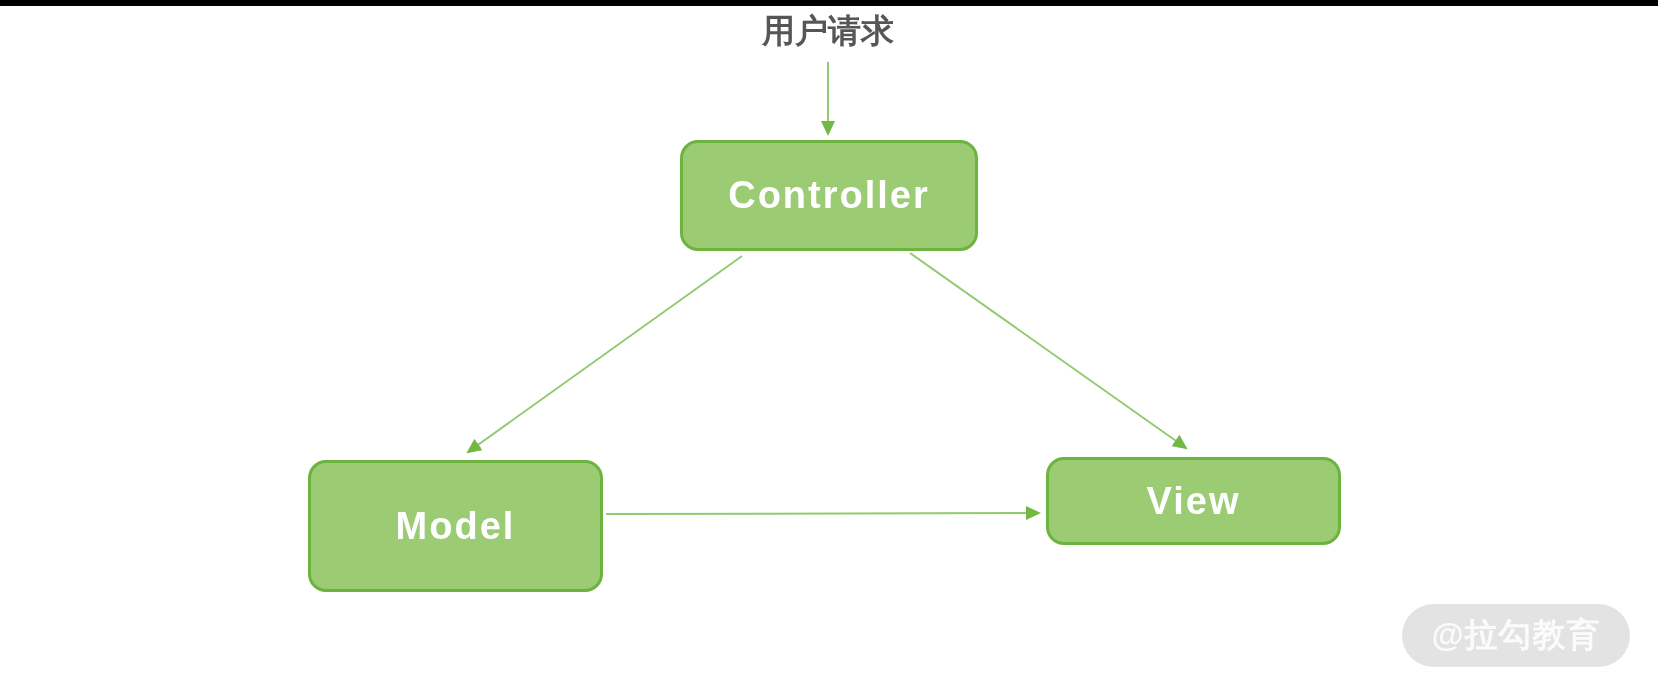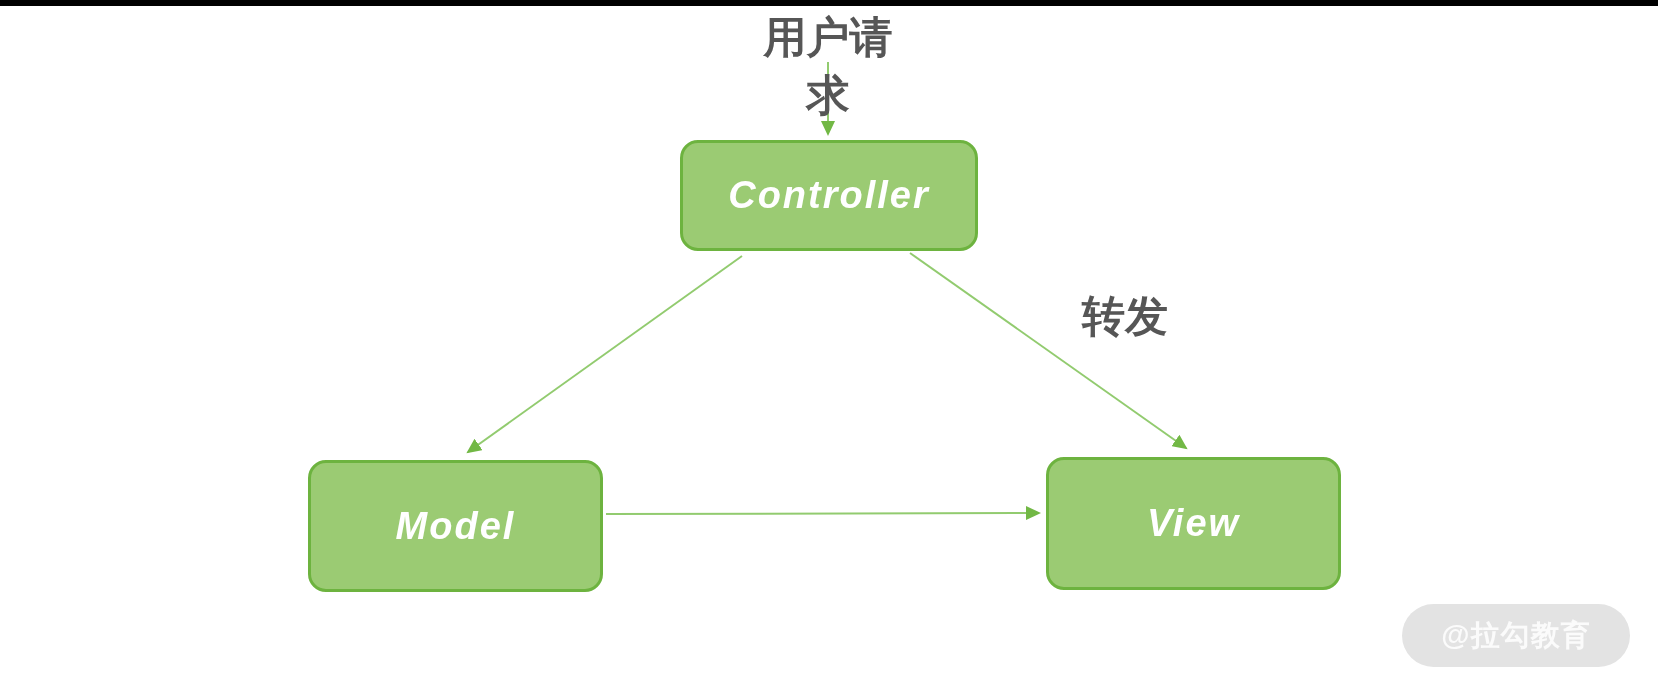--- a/index.html
+++ b/index.html
@@ -41,46 +41,45 @@
   .node {
     position: absolute;
     display: flex; align-items: center; justify-content: center;
     background: var(--node-fill);
     border: 3px solid var(--node-border);
     border-radius: 18px;
     color: var(--node-text);
     font-size: 38px;
     font-weight: bold;
     letter-spacing: 2px;
-    font-style: italic;
   }
   .node-controller { left: 680px; top: 140px; width: 298px; height: 111px; }
   .node-model      { left: 308px; top: 460px; width: 295px; height: 132px; }
-  .node-view       { left: 1046px; top: 457px; width: 295px; height: 133px; }
+  .node-view       { left: 1046px; top: 457px; width: 295px; height: 88px; }
   .flow-label {
     position: absolute;
     width: 160px;
     text-align: center;
     color: var(--label-text);
-    font-size: 43px;
+    font-size: 33px;
     font-weight: bold;
   }
   .label-user-request { left: 748px; top: 9px;   }
   .label-generate     { left: 489px; top: 302px; }
   .label-forward      { left: 1045px; top: 288px; }
   .label-display      { left: 736px; top: 541px; }
   .watermark {
     position: absolute;
     left: 1402px; top: 604px;
     width: 228px; height: 63px;
     border-radius: 32px;
     background: var(--watermark-bg);
     display: flex; align-items: center; justify-content: center;
     color: var(--watermark-text);
-    font-size: 29px;
+    font-size: 33px;
     font-weight: bold;
     letter-spacing: 1px;
   }
 </style>
 </head>
 <body>
 
 <div class="canvas">
 
   <div class="top-bar"></div>
@@ -105,20 +104,19 @@
 
   <div class="node node-model">
     <span>Model</span>
   </div>
 
   <div class="node node-view">
     <span>View</span>
   </div>
 
 
-  <div class="flow-label label-forward">转发</div>
 
 
   <div class="watermark">
     <span>@拉勾教育</span>
   </div>
 
 </div>
 
 </body></html>

